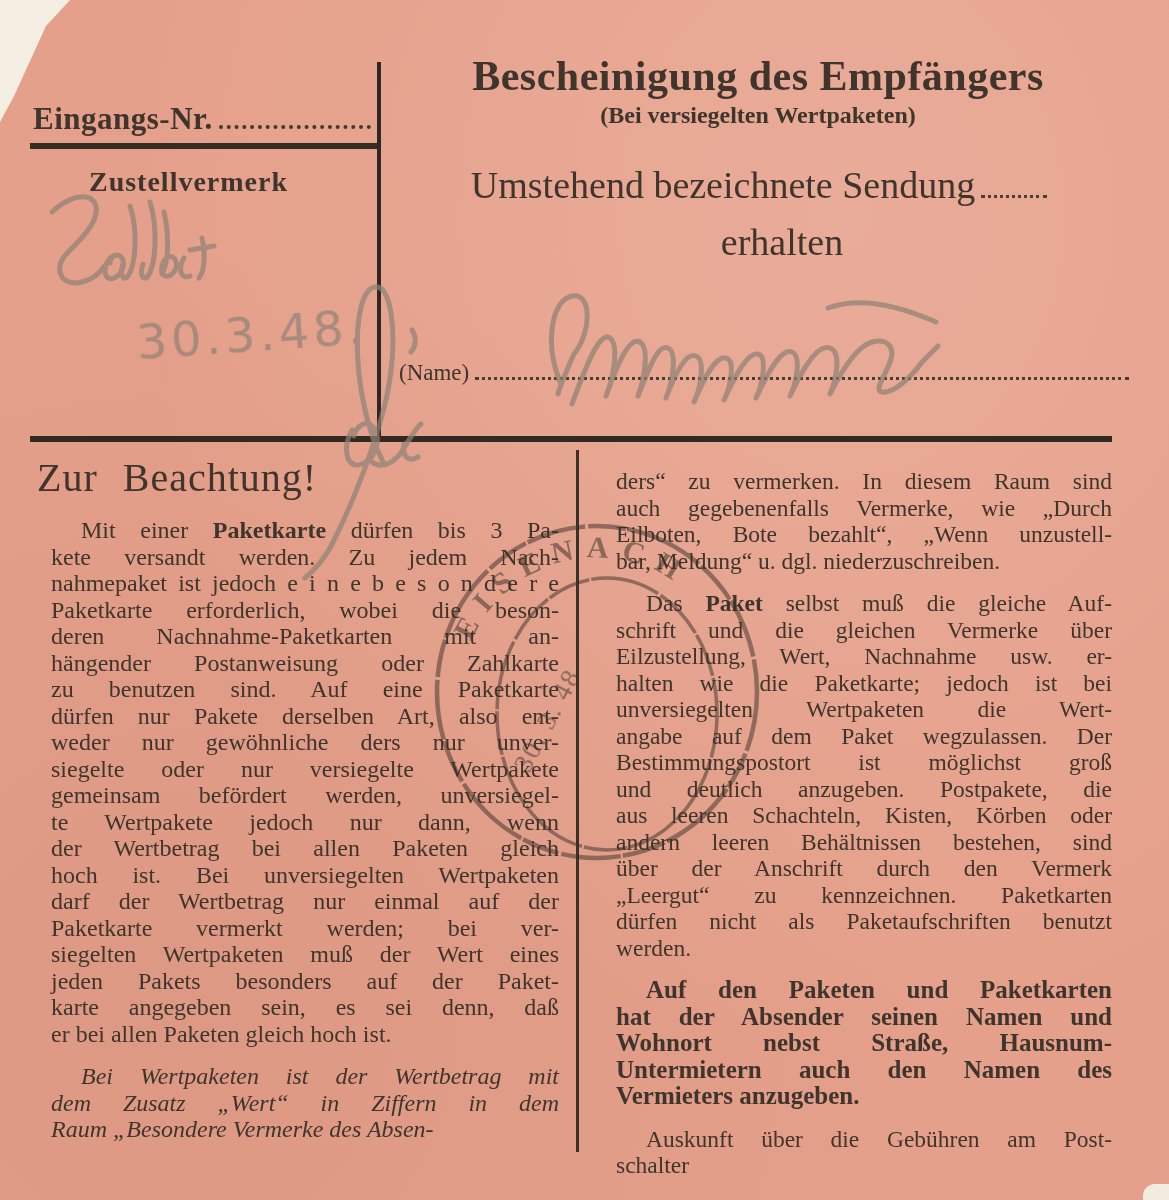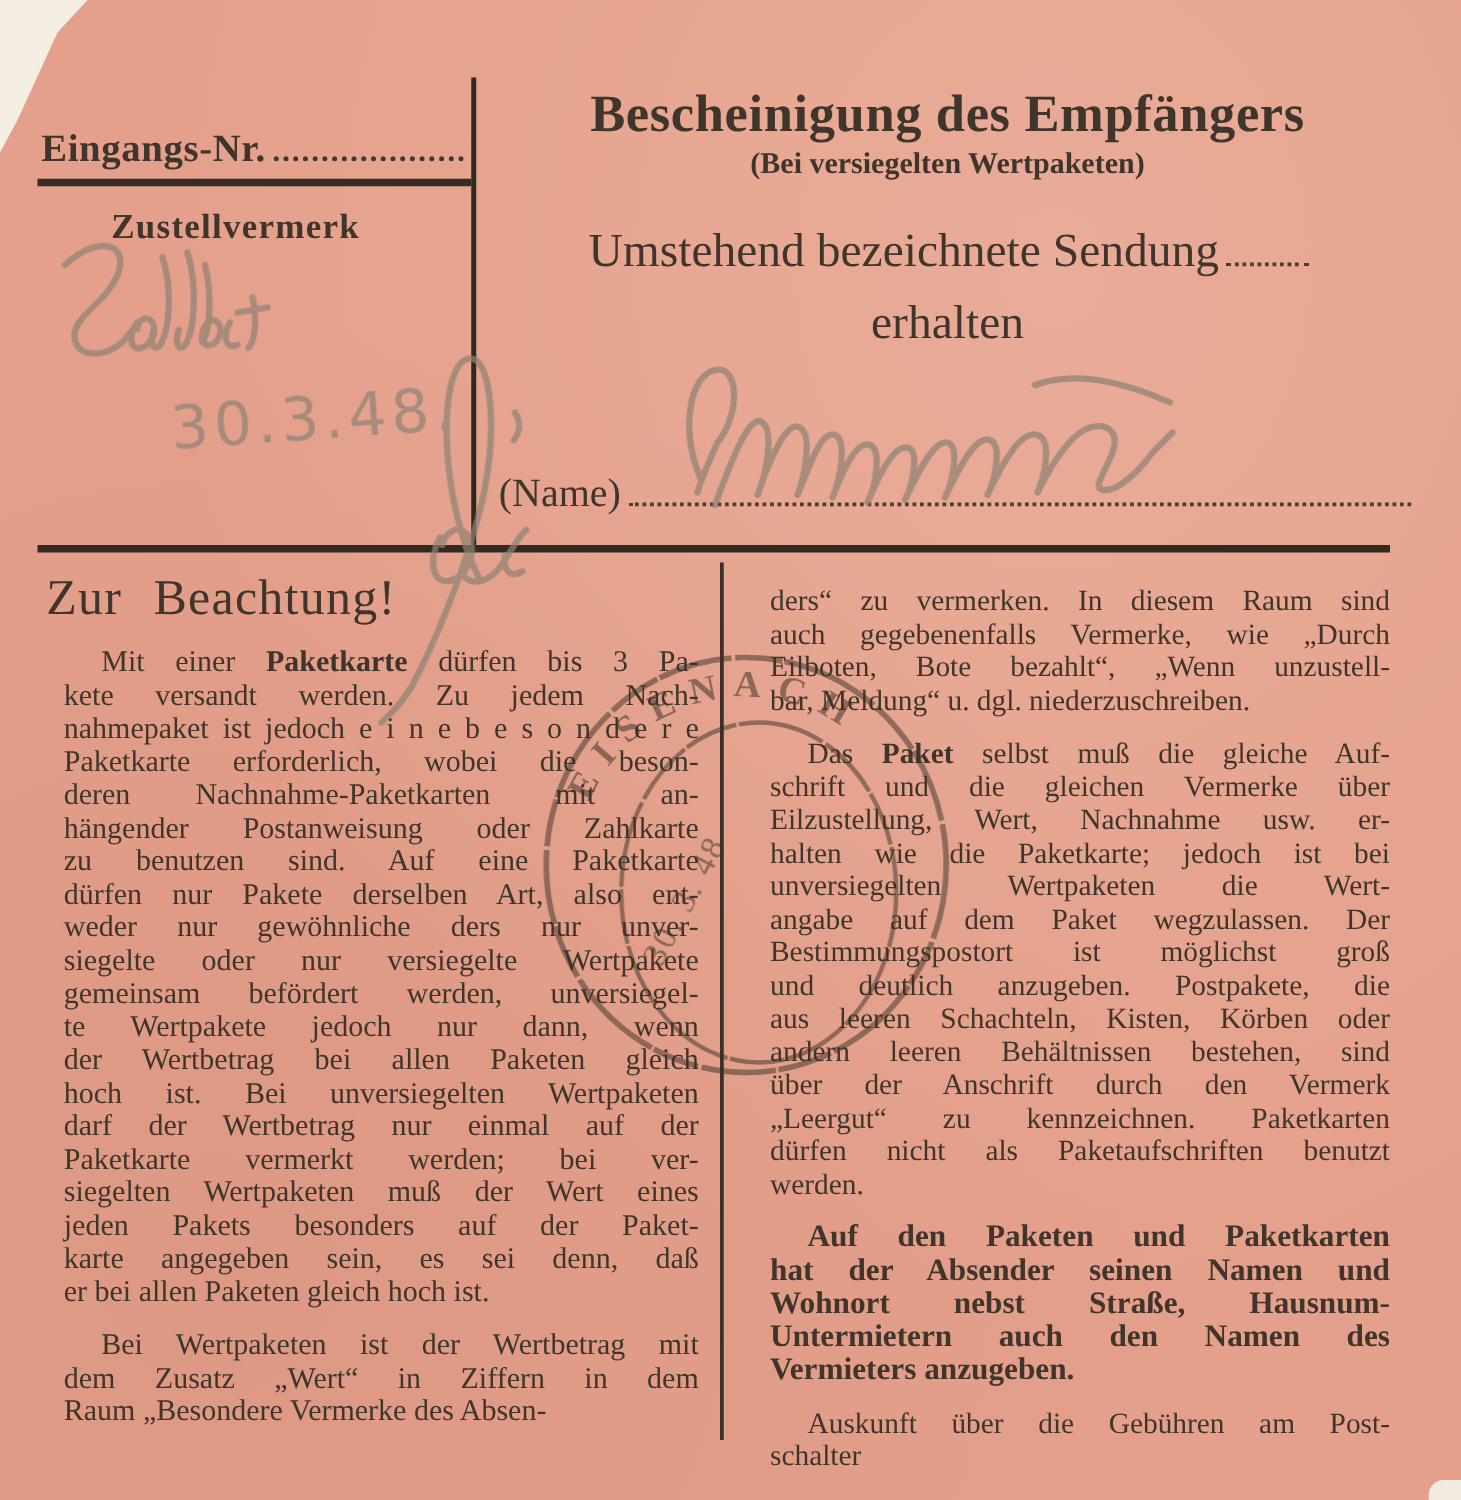--- a/index.html
+++ b/index.html
@@ -26,28 +26,28 @@
   
   .top-left{position:absolute;left:0;top:0;width:377px;height:436px;border-radius:12px;}
   .eingangs-row{position:absolute;left:33px;top:101px;width:340px;display:flex;align-items:baseline;}
   .eingangs-label{font-size:31px;font-weight:700;letter-spacing:.5px;white-space:nowrap;}
   .dots{flex:1;border-bottom:4px dotted #43382d;margin:0 2px 6px 6px;}
   .rule-small{position:absolute;left:30px;top:143px;width:347px;height:6px;background:#352c23;}
   .zustell{position:absolute;left:0;top:166px;width:377px;text-align:center;
     font-size:28px;font-weight:700;letter-spacing:1px;}
   .vdiv{position:absolute;left:377px;top:62px;width:4px;height:374px;background:#2f2822;}
   
-  .top-right{position:absolute;left:381px;top:16px;width:754px;height:548px;}
+  .top-right{position:absolute;left:381px;top:0;width:754px;height:548px;}
   .tr-title{margin:0;padding-top:52px;text-align:center;font-size:42px;font-weight:700;letter-spacing:.5px;}
   .tr-sub{text-align:center;font-size:24px;font-weight:700;margin-top:2px;}
   .tr-sendung{position:absolute;left:10px;right:6px;top:163px;display:flex;align-items:baseline;justify-content:center;font-size:38px;}
   .tr-sendung .dots{flex:0 0 66px;border-bottom:3px dotted #4a3e33;margin-bottom:8px;}
-  .tr-erhalten{position:absolute;left:0;width:100%;top:220px;text-align:center;font-size:38px;}
+  .tr-erhalten{position:absolute;left:0;width:100%;top:220px;text-align:center;font-size:38px;padding-left:24px;}
   .name-row{position:absolute;left:18px;right:4px;top:360px;display:flex;align-items:baseline;}
-  .name-label{font-size:32px;white-space:nowrap;}
+  .name-label{font-size:23px;white-space:nowrap;}
   .name-row .dots{border-bottom:3px dotted #4a3e33;margin-bottom:4px;}
   
   .hrule{position:absolute;left:30px;top:436px;width:1082px;height:6px;background:#322921;}
   
   .col-left{position:absolute;left:35px;top:452px;width:540px;}
   .col-right{position:absolute;left:600px;top:452px;width:528px;}
   .col-div{position:absolute;left:576px;top:450px;width:3px;height:702px;background:#3a3129;}
   .notice-heading{margin:2px 0 12px 2px;font-size:40px;font-weight:400;letter-spacing:1px;word-spacing:14px;}
   .para{margin:16px;}
   .line{font-size:24px;line-height:26.5px;text-align:justify;text-align-last:justify;white-space:normal;}
@@ -110,21 +110,21 @@
           <div class="line">te Wertpakete jedoch nur dann, wenn</div>
           <div class="line">der Wertbetrag bei allen Paketen gleich</div>
           <div class="line">hoch ist.  Bei unversiegelten Wertpaketen</div>
           <div class="line">darf der Wertbetrag nur einmal auf der</div>
           <div class="line">Paketkarte vermerkt werden;  bei ver-</div>
           <div class="line">siegelten Wertpaketen muß der Wert eines</div>
           <div class="line">jeden Pakets besonders auf der Paket-</div>
           <div class="line">karte angegeben sein,  es sei denn,  daß</div>
           <div class="line last">er bei allen Paketen gleich hoch ist.</div>
         </div>
-        <div class="para" style="margin-top: 7px;">
+        <div class="para" style="margin-top: 7px; font-style: italic;">
           <div class="line indent">Bei Wertpaketen ist der Wertbetrag mit</div>
           <div class="line">dem Zusatz „Wert“ in Ziffern in dem</div>
           <div class="line last">Raum „Besondere Vermerke des Absen-</div>
         </div>
       </div>
   </div>
   <div class="col-div"></div>
   <div class="col-right">
     <div id="col-right-body">
         <div class="para">

